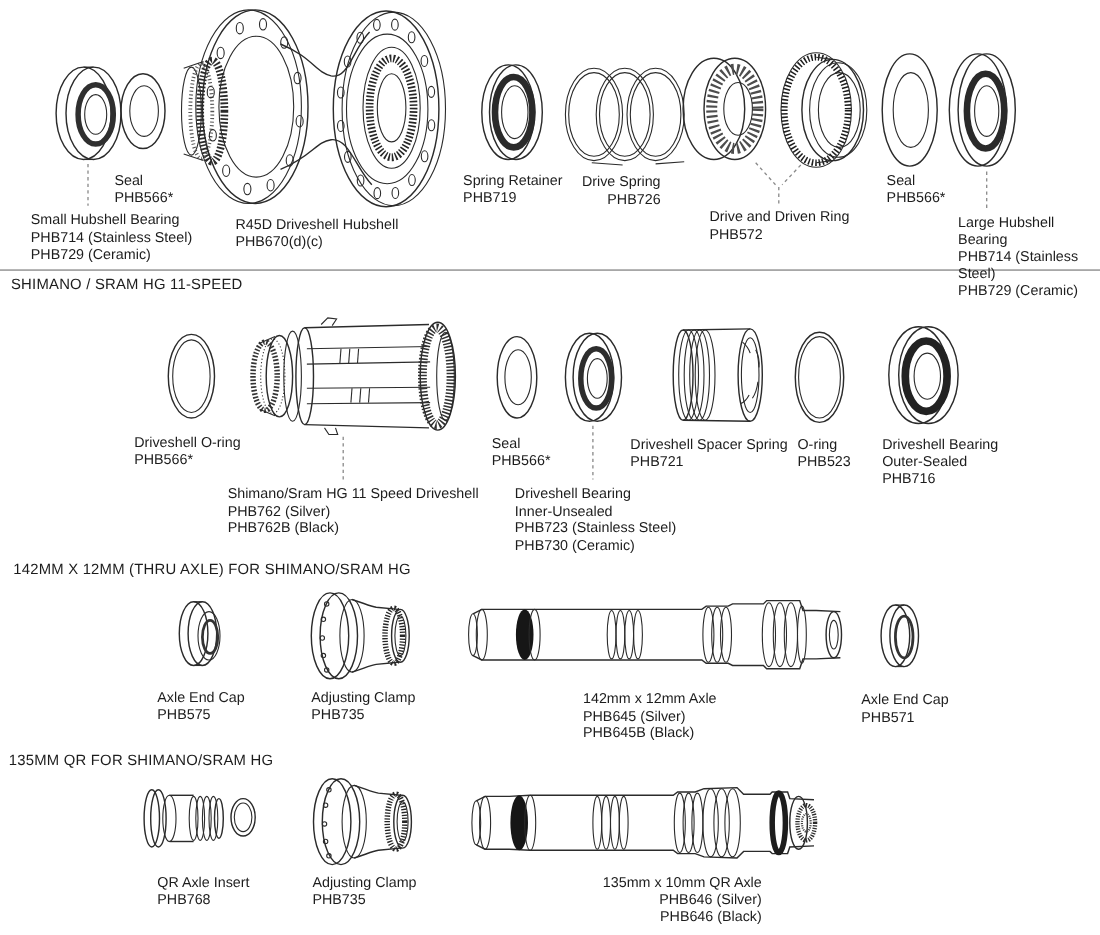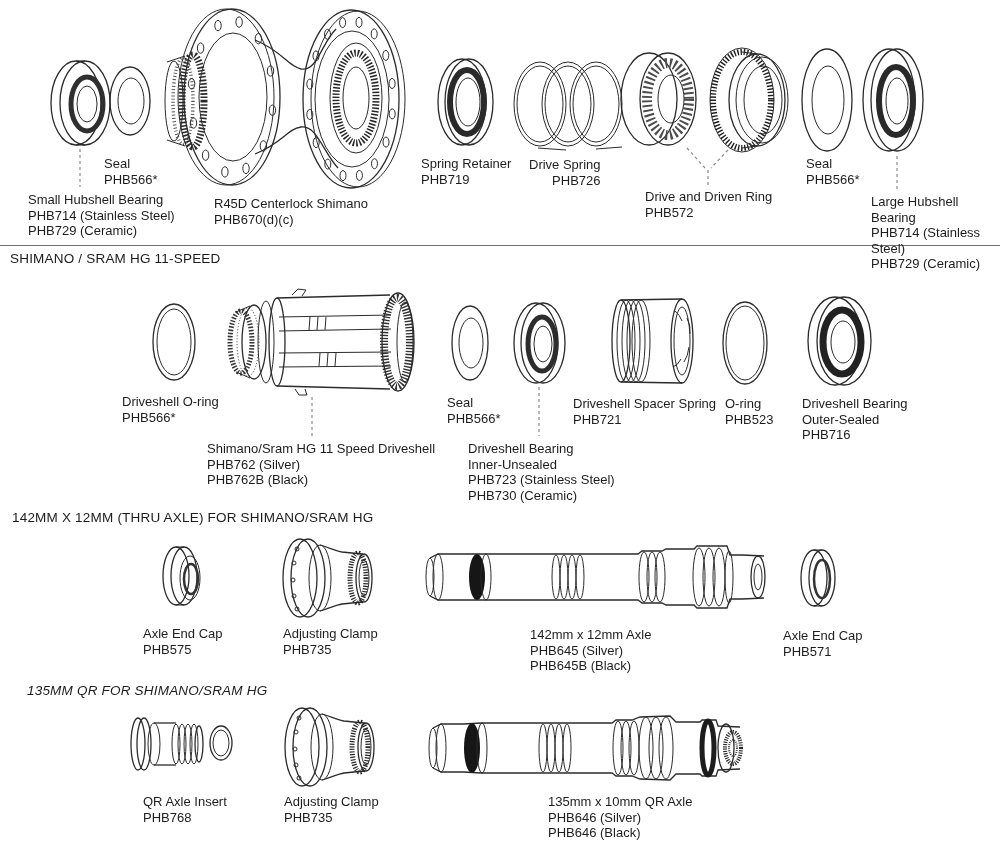--- a/index.html
+++ b/index.html
@@ -326,21 +326,21 @@
     </g>
   </svg>
 
   <div class="divider"></div>
 
   <div class="lbl" style="left:28px;top:192px;">Small Hubshell Bearing
 PHB714 (Stainless Steel)
 PHB729 (Ceramic)</div>
   <div class="lbl" style="left:104px;top:156px;">Seal
 PHB566*</div>
-  <div class="lbl" style="left:214px;top:196px;">R45D Centerlock Shimano
+  <div class="lbl" style="left:214px;top:196px;">R45D Driveshell Hubshell
 PHB670(d)(c)</div>
   <div class="lbl" style="left:421px;top:156px;">Spring Retainer
 PHB719</div>
   <div class="lbl" style="left:529px;top:157px;text-align:right;">Drive Spring
 PHB726</div>
   <div class="lbl" style="left:645px;top:189px;">Drive and Driven Ring
 PHB572</div>
   <div class="lbl" style="left:806px;top:156px;">Seal
 PHB566*</div>
   <div class="lbl" style="left:830px;top:194px;margin-left:41px;">Large Hubshell Bearing
@@ -371,22 +371,22 @@
   <div class="lbl" style="left:143px;top:626px;">Axle End Cap
 PHB575</div>
   <div class="lbl" style="left:283px;top:626px;">Adjusting Clamp
 PHB735</div>
   <div class="lbl" style="left:530px;top:627px;">142mm x 12mm Axle
 PHB645 (Silver)
 PHB645B (Black)</div>
   <div class="lbl" style="left:783px;top:628px;">Axle End Cap
 PHB571</div>
 
-  <div class="hdr" style="left:27px;top:683px;font-style:italic;">135MM QR FOR SHIMANO/SRAM HG</div>
+  <div class="hdr" style="left:8px;top:683px;">135MM QR FOR SHIMANO/SRAM HG</div>
   <div class="lbl" style="left:143px;top:794px;">QR Axle Insert
 PHB768</div>
   <div class="lbl" style="left:284px;top:794px;">Adjusting Clamp
 PHB735</div>
-  <div class="lbl" style="left:548px;top:794px;">135mm x 10mm QR Axle
+  <div class="lbl" style="left:548px;top:794px;text-align:right;">135mm x 10mm QR Axle
 PHB646 (Silver)
 PHB646 (Black)</div>
 
 </div>
 
 </body></html>

